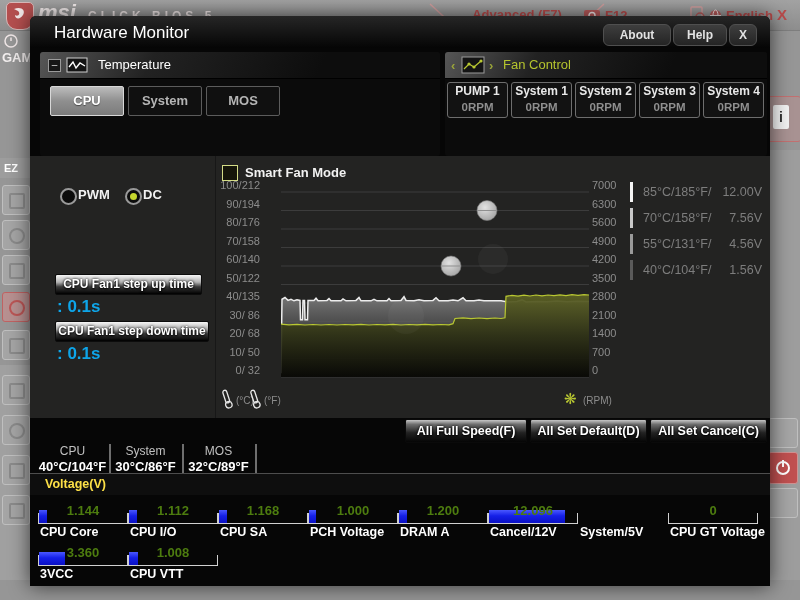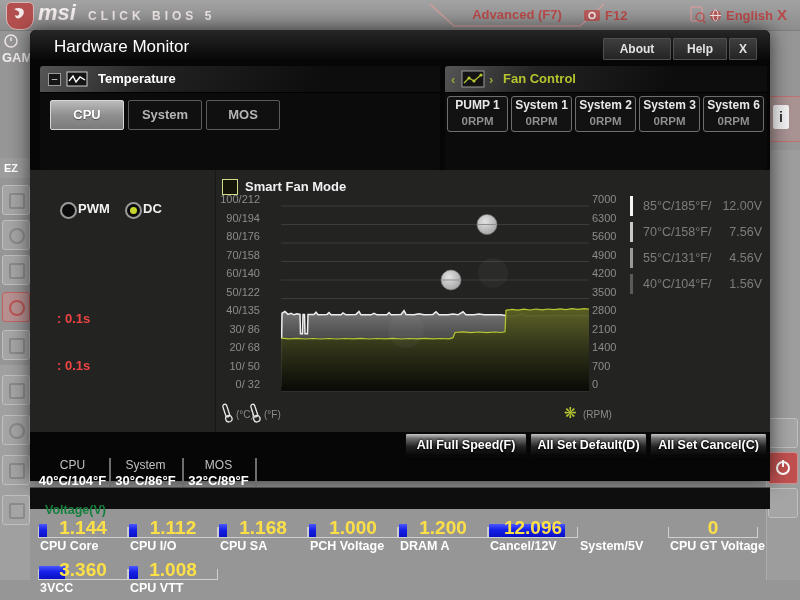--- a/index.html
+++ b/index.html
@@ -14,34 +14,34 @@
           border:1px solid #d8b9b9;border-radius:5px 5px 11px 11px;}
   .brand{position:absolute;left:38px;top:0px;font-style:italic;font-weight:bold;font-size:22px;color:#f4eded;}
   .brandsub{position:absolute;left:88px;top:9px;font-weight:bold;font-size:12px;letter-spacing:4px;color:#efe6e6;}
   .chrometext{color:#b94a4a;font-weight:bold;font-size:13px;}
   .sbbox{position:absolute;left:2px;width:26px;height:28px;background:#a5a5a5;border:1px solid #bfbfbf;border-radius:3px;}
   .sbbox .glyph{position:absolute;left:6px;top:7px;width:12px;height:12px;border:2px solid #8a8a8a;border-radius:2px;}
   .sbbox.hl{border-color:#c06262;background:#b79090;}
   .rbpanel{position:absolute;left:766px;top:150px;width:34px;height:430px;background:#9d9d9d;border-left:1px solid #adadad;}
 
   
-  .modal{position:absolute;left:30px;top:30px;width:740px;height:451px;background:#060606;
+  .modal{position:absolute;left:30px;top:16px;width:740px;height:570px;background:#060606;
          border-radius:6px 6px 0 0;box-shadow:0 0 20px rgba(0,0,0,.65);}
   .titlebar{position:absolute;left:0;top:0;width:740px;height:32px;
             background:linear-gradient(180deg,#262626,#050505);border-radius:6px 6px 0 0;}
   .title{position:absolute;left:24px;top:7px;font-size:17px;color:#fff;}
   .tbtn{position:absolute;top:8px;height:20px;background:linear-gradient(180deg,#3e3e3e,#242424);
-        border:1px solid #4f4f4f;border-radius:1px;color:#e2e2e2;font-size:12px;font-weight:bold;
+        border:1px solid #4f4f4f;border-radius:6px;color:#e2e2e2;font-size:12px;font-weight:bold;
         text-align:center;line-height:20px;}
 
   .panel{position:absolute;top:36px;height:104px;background:#0b0b0b;border-radius:3px;}
   .panel-hd{position:absolute;left:0;top:0;right:0;height:26px;
             background:linear-gradient(115deg,#565656 0%,#222 28%,#0d0d0d 70%);
             border-bottom:1px solid #000;border-radius:3px 3px 0 0;}
-  .panel-hd-label{position:absolute;top:5px;font-size:13px;font-weight:bold;color:#fff;}
+  .panel-hd-label{position:absolute;top:5px;font-size:13px;font-weight:normal;color:#fff;}
   .fc-label{color:#b5c42e;}
   .minibox{position:absolute;left:8px;top:7px;width:11px;height:11px;border:1px solid #9a9a9a;
            color:#ddd;font-size:10px;line-height:9px;text-align:center;background:#161616;}
   .arrow{position:absolute;top:6px;color:#9aa53a;font-size:13px;font-weight:bold;}
 
   .tabs{position:absolute;left:10px;top:34px;display:flex;gap:4px;}
   .tab{width:72px;height:28px;line-height:28px;text-align:center;font-size:13px;font-weight:bold;
        color:#b5b5b5;background:#101010;border:1px solid #5c5c5c;border-radius:2px;}
   .tab.active{background:linear-gradient(180deg,#bcbcbc,#8f8f8f 50%,#7b7b7b);color:#fff;
               border-color:#d8d8d8;text-shadow:0 1px 1px #4a4a4a;}
@@ -59,21 +59,21 @@
 
   .radio{position:absolute;width:13px;height:13px;border-radius:50%;border:2px solid #9a9a9a;background:#0c0c0c;}
   .radio.sel::after{content:"";position:absolute;left:3px;top:3px;width:7px;height:7px;border-radius:50%;background:#c6d62e;}
   .ctl-label{position:absolute;font-size:13px;font-weight:bold;color:#f2f2f2;}
   .checkbox{position:absolute;width:14px;height:14px;border:1px solid #d4dc86;background:#15150a;}
 
   .step-btn{position:absolute;height:19px;border:1px solid #0c0c0c;border-radius:2px;
             background:linear-gradient(180deg,#f6f6f6 0%,#b2b2b2 38%,#3a3a3a 62%,#000 100%);
             color:#fff;font-size:12px;font-weight:bold;text-align:center;line-height:19px;
             text-shadow:0 1px 2px #000,0 0 3px #000;}
-  .step-val{position:absolute;font-size:13px;font-weight:bold;color:#ef4444;}
+  .step-val{position:absolute;font-size:17px;font-weight:bold;color:#0ea5e9;}
 
   .tick{position:absolute;font-size:11px;color:#8c8c8c;white-space:pre;height:14px;line-height:14px;}
   .tick-left{left:188px;width:42px;text-align:right;}
   .tick-right{left:562px;}
 
   .th-row{position:absolute;left:600px;width:132px;height:22px;display:flex;align-items:center;}
   .th-bar{width:3px;height:20px;margin-right:10px;flex:none;}
   .th-temp{font-size:12.5px;color:#7d7d7d;}
   .th-volt{margin-left:auto;font-size:12.5px;color:#7d7d7d;}
 
@@ -84,28 +84,28 @@
               background:linear-gradient(180deg,#c6c6c6 0%,#6e6e6e 20%,#222 58%,#050505 100%);
               color:#fff;font-size:12.5px;font-weight:bold;text-align:center;line-height:22px;
               text-shadow:0 1px 2px #000,0 0 3px #000;}
 
   .sum-cell{position:absolute;top:428px;width:73px;text-align:center;}
   .sum-name{font-size:12px;color:#c0c0c0;line-height:14px;}
   .sum-val{font-size:13px;font-weight:bold;color:#ffffff;line-height:17px;}
   .sum-sep{position:absolute;top:428px;width:2px;height:32px;background:#6e6e6e;}
 
   .volt-strip{position:absolute;left:0;top:457px;width:740px;height:21px;background:#0e0e0e;border-top:1px solid #4d4d4d;}
-  .volt-hd{position:absolute;left:15px;top:3px;font-size:12.5px;font-weight:600;color:#15803d;margin-top:12px;}
+  .volt-hd{position:absolute;left:15px;top:3px;font-size:12.5px;font-weight:600;color:#fde047;}
   .vrow{position:absolute;left:8px;display:flex;}
   .vcell{position:relative;width:90px;height:40px;}
   .vmeter{position:absolute;left:0;top:0;width:90px;height:26px;border-bottom:1px solid #d0d0d0;box-sizing:border-box;}
   .vmeter::before{content:"";position:absolute;left:0;bottom:0;height:10px;border-left:1px solid #d0d0d0;}
   .vmeter::after{content:"";position:absolute;right:0;bottom:0;height:10px;border-right:1px solid #d0d0d0;}
   .vbar{position:absolute;left:1px;bottom:0;height:13px;background:linear-gradient(180deg,#4a58ff,#1520e8 45%,#0a10c4);}
-  .vval{position:absolute;left:0;top:5px;width:100%;text-align:center;font-size:19px;font-weight:bold;color:#fde047;z-index:2;}
+  .vval{position:absolute;left:0;top:5px;width:100%;text-align:center;font-size:13px;font-weight:bold;color:#4d7c0f;z-index:2;}
   .vlabel{position:absolute;left:2px;top:27px;font-size:12.5px;font-weight:bold;color:#fff;white-space:nowrap;}
 </style>
 </head>
 <body>
 
 <div class="screen">
 
   <div class="topbar">
     <div class="shield">
       <svg width="24" height="24" style="position:absolute;left:0;top:0">
@@ -233,38 +233,40 @@
           </div>
           <div class="fan-btn">
             <div class="fan-name">System 2</div>
             <div class="fan-rpm">0RPM</div>
           </div>
           <div class="fan-btn">
             <div class="fan-name">System 3</div>
             <div class="fan-rpm">0RPM</div>
           </div>
           <div class="fan-btn">
-            <div class="fan-name">System 6</div>
+            <div class="fan-name">System 4</div>
             <div class="fan-rpm">0RPM</div>
           </div>
         </div>
     </div>
 
     <div class="monitor" id="monitor">
       <div class="vdivider"></div>
 
       <div class="radio" id="pwm-radio" style="left:30px;top:32px"></div>
       <div class="ctl-label" style="left:48px;top:31px">PWM</div>
       <div class="radio sel" id="dc-radio" style="left:95px;top:32px"></div>
       <div class="ctl-label" style="left:113px;top:31px">DC</div>
 
       <div class="checkbox" style="left:192px;top:9px"></div>
       <div class="ctl-label" style="left:215px;top:9px">Smart Fan Mode</div>
 
+      <div class="step-btn" style="left:25px;top:118px;width:145px">CPU Fan1 step up time</div>
       <div class="step-val" style="left:27px;top:141px">: 0.1s</div>
+      <div class="step-btn" style="left:25px;top:165px;width:152px">CPU Fan1 step down time</div>
       <div class="step-val" style="left:27px;top:188px">: 0.1s</div>
 
       <div id="left-ticks">
           <div class="tick tick-left" style="top:22.0px">100/212</div>
           <div class="tick tick-left" style="top:40.5px">90/194</div>
           <div class="tick tick-left" style="top:59.0px">80/176</div>
           <div class="tick tick-left" style="top:77.5px">70/158</div>
           <div class="tick tick-left" style="top:96.0px">60/140</div>
           <div class="tick tick-left" style="top:114.5px">50/122</div>
           <div class="tick tick-left" style="top:133.0px">40/135</div>

